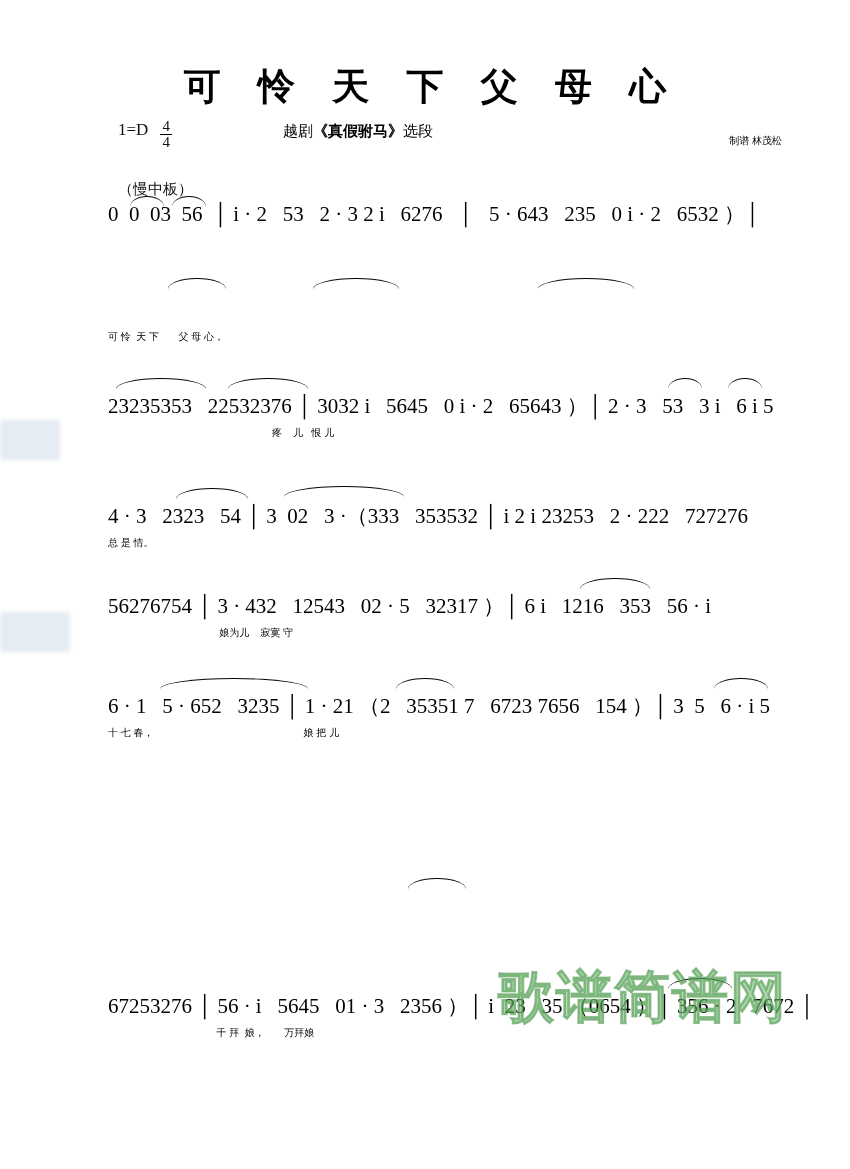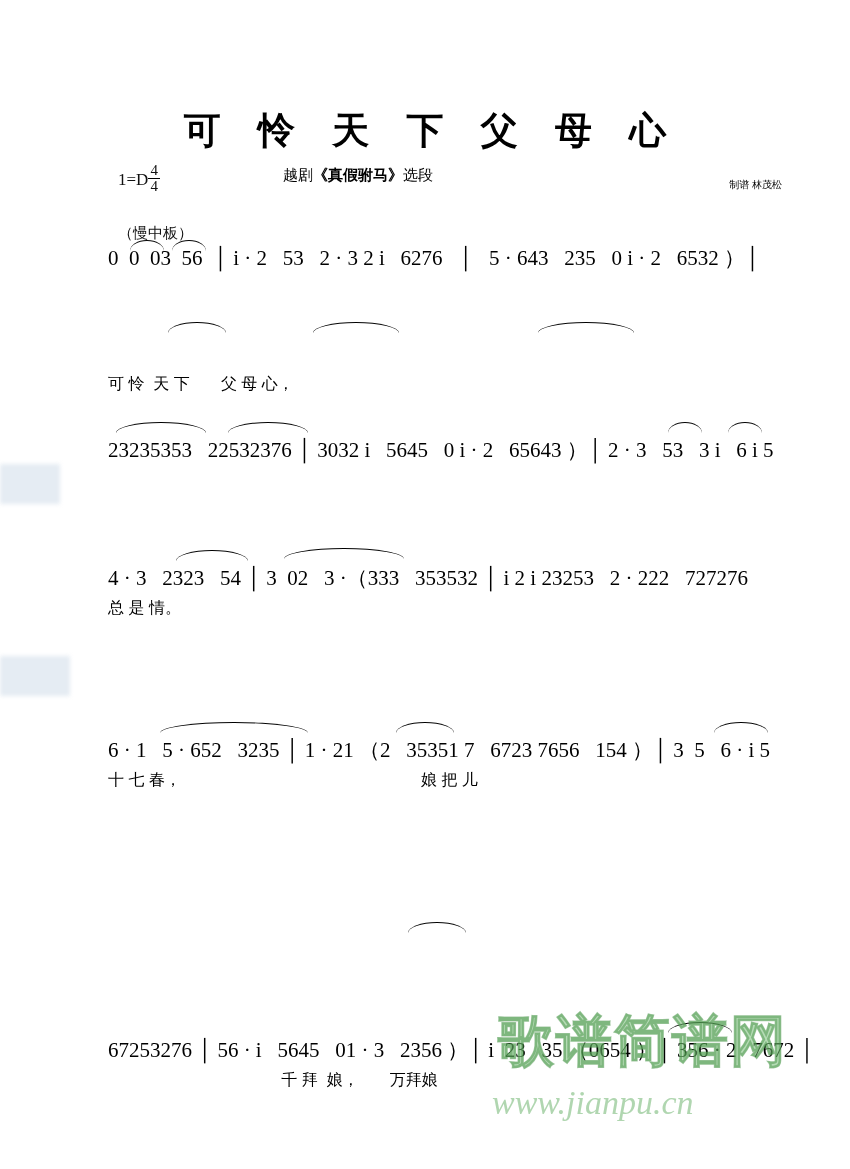--- a/index.html
+++ b/index.html
@@ -11,21 +11,20 @@
     width: 850px;
     height: 1169px;
     position: relative;
     font-family: "Liberation Serif", serif;
     color: #111;
     overflow: hidden;
   }
   .page {
     position: absolute;
     inset: 0;
-    margin-top: 44px;
   }
 
   
   .title {
     position: absolute;
     top: 62px;
     left: 0;
     width: 850px;
     text-align: center;
     font-family: "Liberation Serif", serif;
@@ -54,22 +53,21 @@
     font-family: "Liberation Sans", sans-serif;
     color: #000;
   }
   .keysig {
     position: absolute;
     top: 120px;
     left: 118px;
     font-size: 17px;
     font-family: "Liberation Serif", serif;
     display: flex;
-    align-items: center;
-    gap: 0;
+    gap: 12px;
   }
   .frac {
     display: inline-block;
     text-align: center;
     font-size: 15px;
     line-height: 1.0;
     position: relative;
     top: -1px;
   }
   .frac .num { display: block; border-bottom: 1.4px solid #000; padding: 0 2px; }
@@ -99,21 +97,21 @@
     white-space: pre;
     font-size: 21px;
     letter-spacing: 0px;
     color: #000;
   }
   .lyrics {
     position: absolute;
     left: 0;
     top: 34px;
     white-space: pre;
-    font-size: 16px;
+    font-size: 10px;
     font-family: "Liberation Sans", sans-serif;
     color: #000;
   }
 
   
   .slur {
     position: absolute;
     border: 1.3px solid #000;
     border-bottom: none;
     border-left: none;
@@ -186,33 +184,39 @@
 
   <div class="row" style="top:296px">
     <div class="lyrics">可 怜  天 下       父 母 心，</div>
     <div class="slur" style="left:60px; top:-18px; width:58px;"></div>
     <div class="slur" style="left:205px; top:-18px; width:86px;"></div>
     <div class="slur" style="left:430px; top:-18px; width:96px;"></div>
   </div>
 
   <div class="row" style="top:392px">
     <div class="notes">23235353   22532376 │ 3032 i   5645   0 i · 2   65643 ）│ 2 · 3   53   3 i   6 i 5</div>
+    <div class="lyrics">                                                           疼    儿   恨 儿</div>
     <div class="slur" style="left:8px; top:-14px; width:90px;"></div>
     <div class="slur" style="left:120px; top:-14px; width:80px;"></div>
     <div class="slur" style="left:560px; top:-14px; width:34px;"></div>
     <div class="slur" style="left:620px; top:-14px; width:34px;"></div>
   </div>
 
-  <div class="row" style="top:520px">
+  <div class="row" style="top:502px">
     <div class="notes">4 · 3   2323   54 │ 3  02   3 ·（333   353532 │ i 2 i 23253   2 · 222   727276</div>
     <div class="lyrics">总 是 情。</div>
     <div class="slur" style="left:68px; top:-14px; width:72px;"></div>
     <div class="slur" style="left:176px; top:-16px; width:120px;"></div>
   </div>
 
+  <div class="row" style="top:592px">
+    <div class="notes">56276754 │ 3 · 432   12543   02 · 5   32317 ）│ 6 i   1216   353   56 · i</div>
+    <div class="lyrics">                                        娘为儿    寂寞 守</div>
+    <div class="slur" style="left:472px; top:-14px; width:70px;"></div>
+  </div>
 
   <div class="row" style="top:692px">
     <div class="notes">6 · 1   5 · 652   3235 │ 1 · 21 （2   35351 7   6723 7656   154 ）│ 3  5   6 · i 5</div>
     <div class="lyrics">十 七 春，                                                      娘 把 儿</div>
     <div class="slur" style="left:52px; top:-14px; width:148px;"></div>
     <div class="slur" style="left:288px; top:-14px; width:58px;"></div>
     <div class="slur" style="left:606px; top:-14px; width:54px;"></div>
   </div>
 
 
@@ -221,17 +225,16 @@
     <div class="slur" style="left:300px; top:-14px; width:58px;"></div>
   </div>
 
   <div class="row" style="top:992px">
     <div class="notes">67253276 │ 56 · i   5645   01 · 3   2356 ）│ i  23   35 （0654 ）│ 356 · 2   7672 │</div>
     <div class="lyrics">                                       千 拜  娘，       万拜娘</div>
     <div class="slur" style="left:560px; top:-14px; width:64px;"></div>
   </div>
 
   <div class="wm-text">歌谱简谱网</div>
-  <div class="wm-url">www.jianpu.cn</div>
 
   <div class="wm-smudge" style="left:0px; top:420px; width:60px; height:40px;"></div>
   <div class="wm-smudge" style="left:0px; top:612px; width:70px; height:40px;"></div>
 </div>
 
 </body></html>

